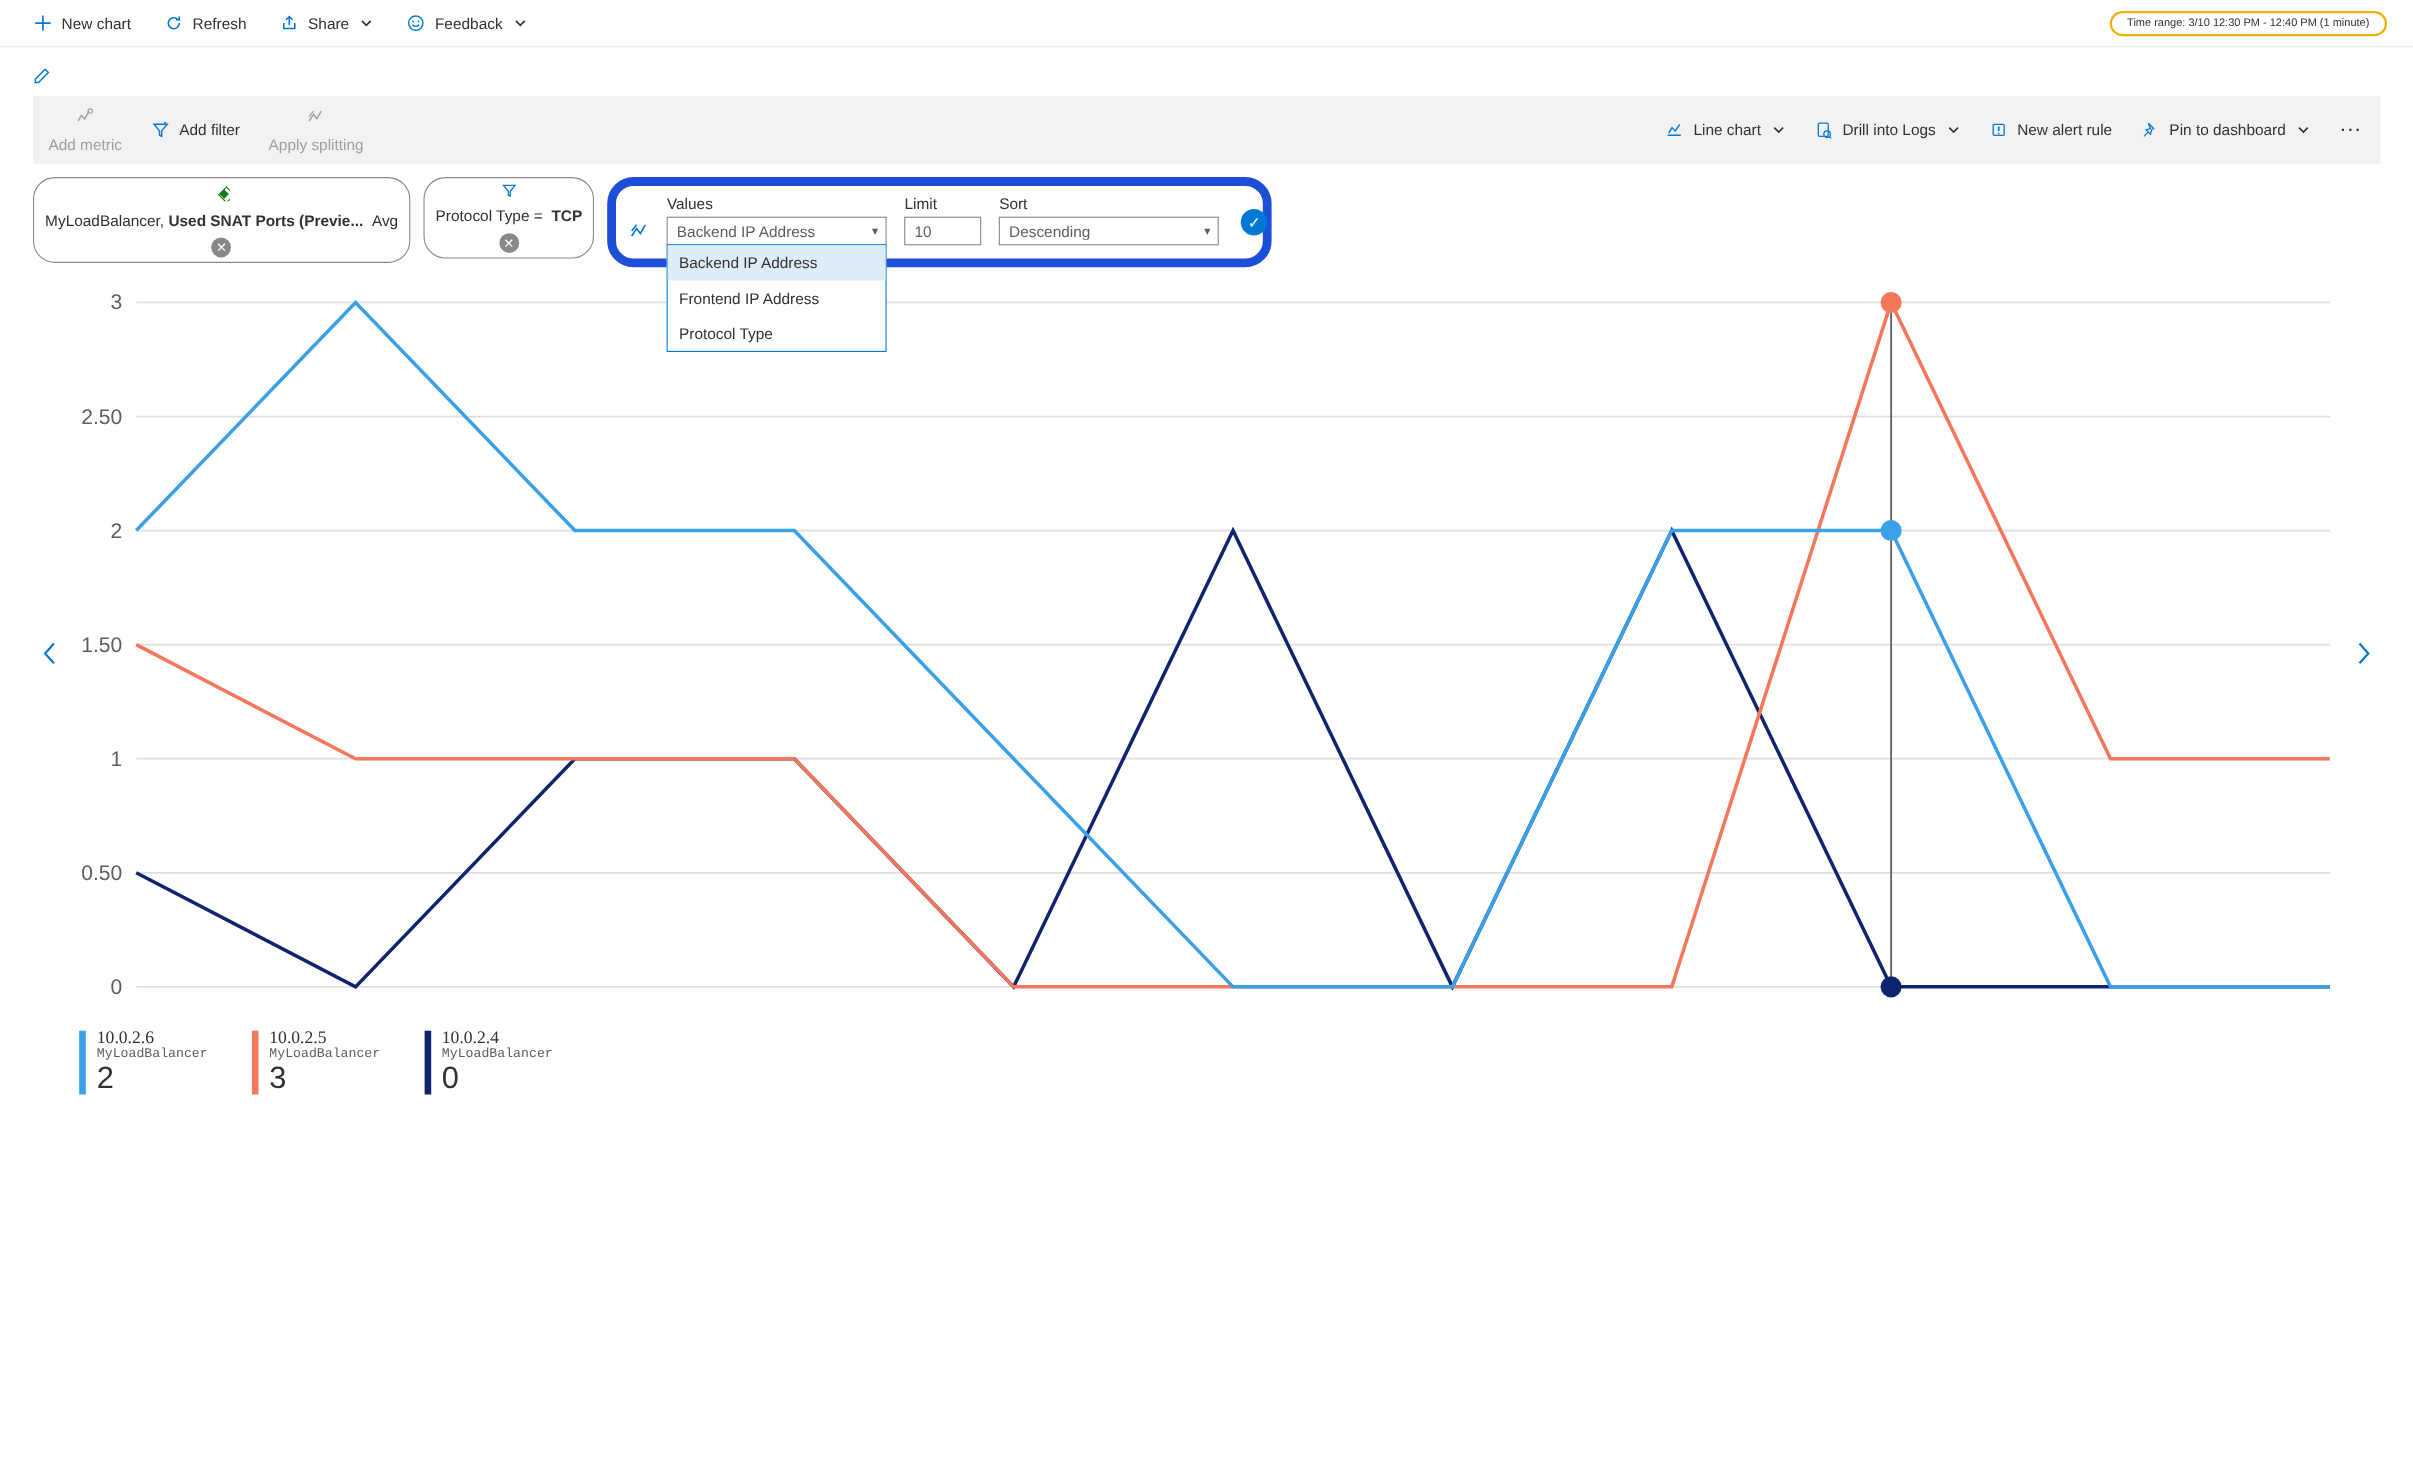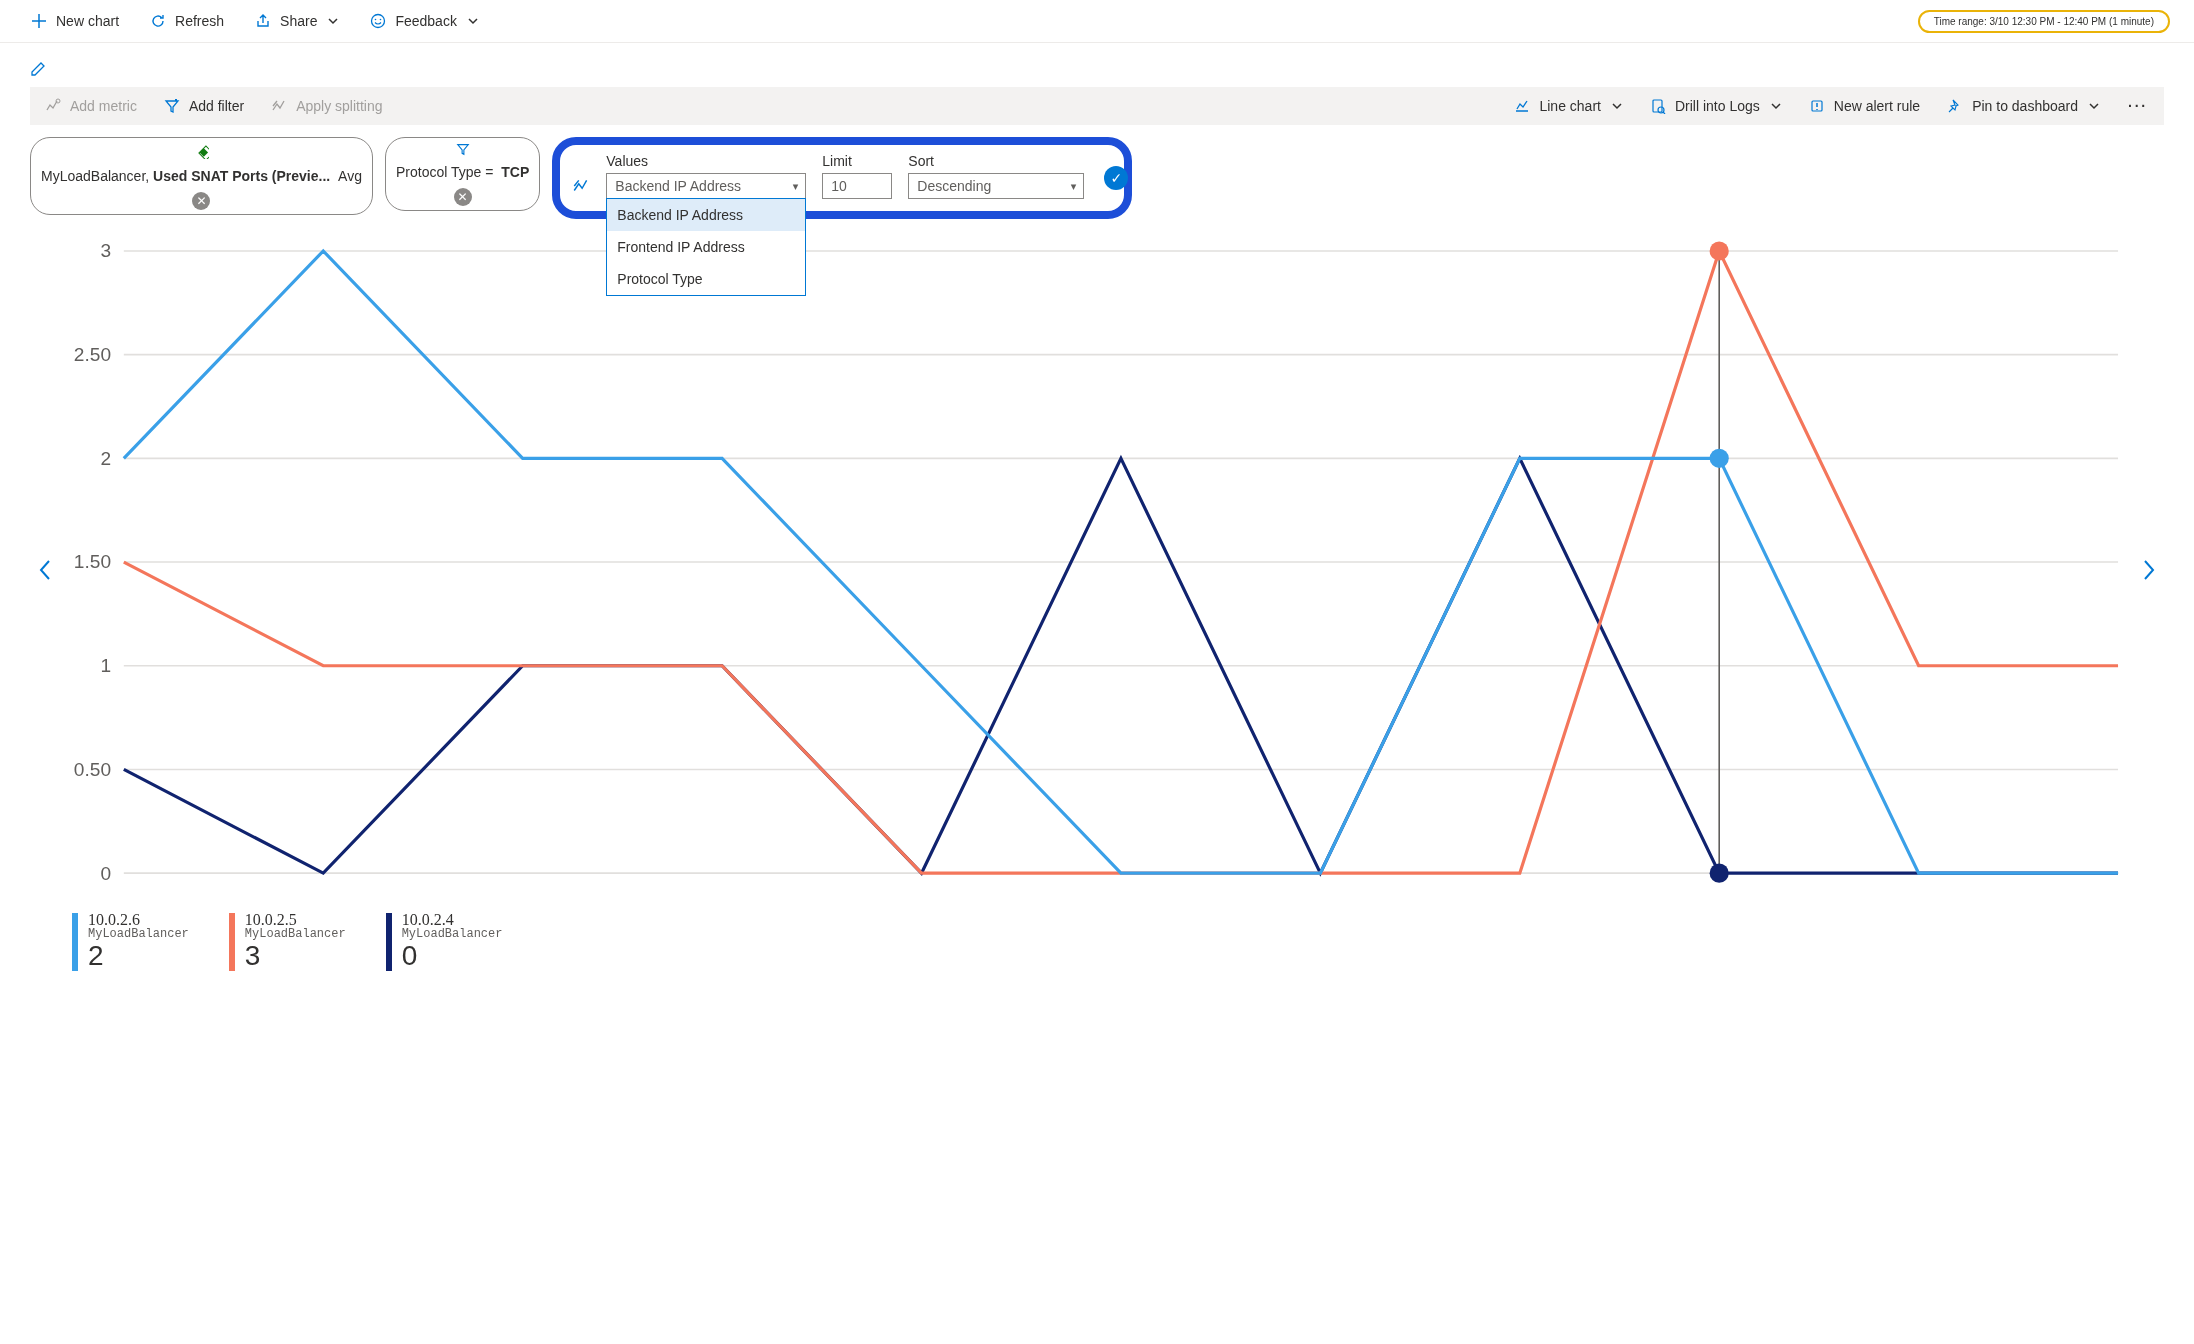--- a/index.html
+++ b/index.html
@@ -24,21 +24,21 @@
   .title-row { padding: 18px 30px 10px 30px; display:flex; align-items:center; gap:10px;}
   .title-text { font-size: 17px; font-weight: 600; }
 
   
   .sub-toolbar {
     margin: 0 30px; background: #f3f2f1; display:flex; align-items:center;
     padding: 8px 10px; gap: 18px; font-size: 14px;
   }
   .sub-toolbar .spacer { flex: 1; }
   .sb-btn { display:flex; align-items:center; gap:8px; cursor:pointer; padding:2px 4px;}
-  .sb-btn.dim { color: #a19f9d; }
+  .sb-btn.dim { color: #a19f9d; flex-direction: column; }
   .sb-btn .icn { width:18px; height:18px; display:flex; align-items:center; justify-content:center;}
   .icn-blue { color:#0078d4; }
   .more-dots { font-weight:bold; letter-spacing:2px; cursor:pointer; padding:0 6px;}
 
   
   .chips-row {
     padding: 12px 30px 6px 30px; display:flex; align-items:flex-start; gap:12px; flex-wrap:wrap;
   }
   .chip {
     display:flex; align-items:center; gap:8px; border:1px solid #8a8886;
@@ -59,21 +59,21 @@
   .split-col { display:flex; flex-direction:column; gap:4px; position:relative;}
   .split-label { font-size: 14px; color:#323130; }
   .split-input {
     border:1px solid #8a8886; background:#fff; padding:4px 8px; font-size:14px;
     font-family:inherit; color:#605e5c;
   }
   .split-select { width: 200px; padding-right:24px; }
   .split-select-wrap { position:relative; display:flex; align-items:center;}
   .split-select-wrap .chev-sm { position:absolute; right:8px; pointer-events:none; font-size:11px; color:#605e5c;}
   .limit-input { width: 70px; }
-  .sort-select { width: 176px; }
+  .sort-select { width: 200px; }
   .check-badge {
     position:absolute; right:-4px; top:50%; transform:translateY(-50%);
     width:24px; height:24px; border-radius:50%; background:#0078d4; color:#fff;
     display:flex; align-items:center; justify-content:center; font-size:14px;
   }
   
   .dropdown-list {
     position:absolute; top:100%; left:0; right:0; border:1px solid #0078d4;
     background:#fff; z-index:10; margin-top:-1px;
   }

